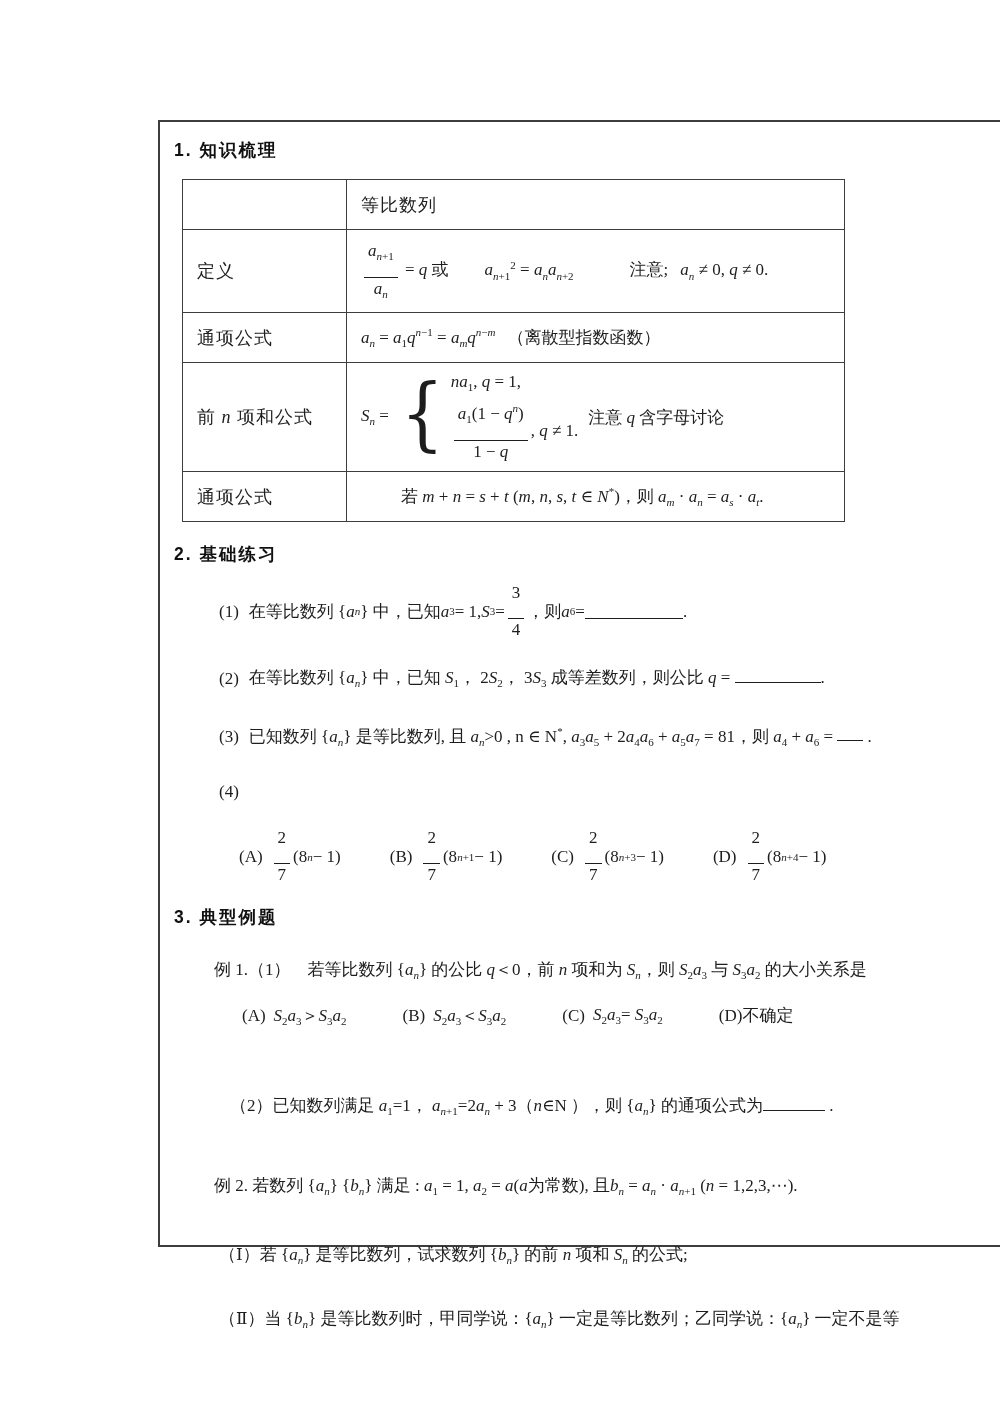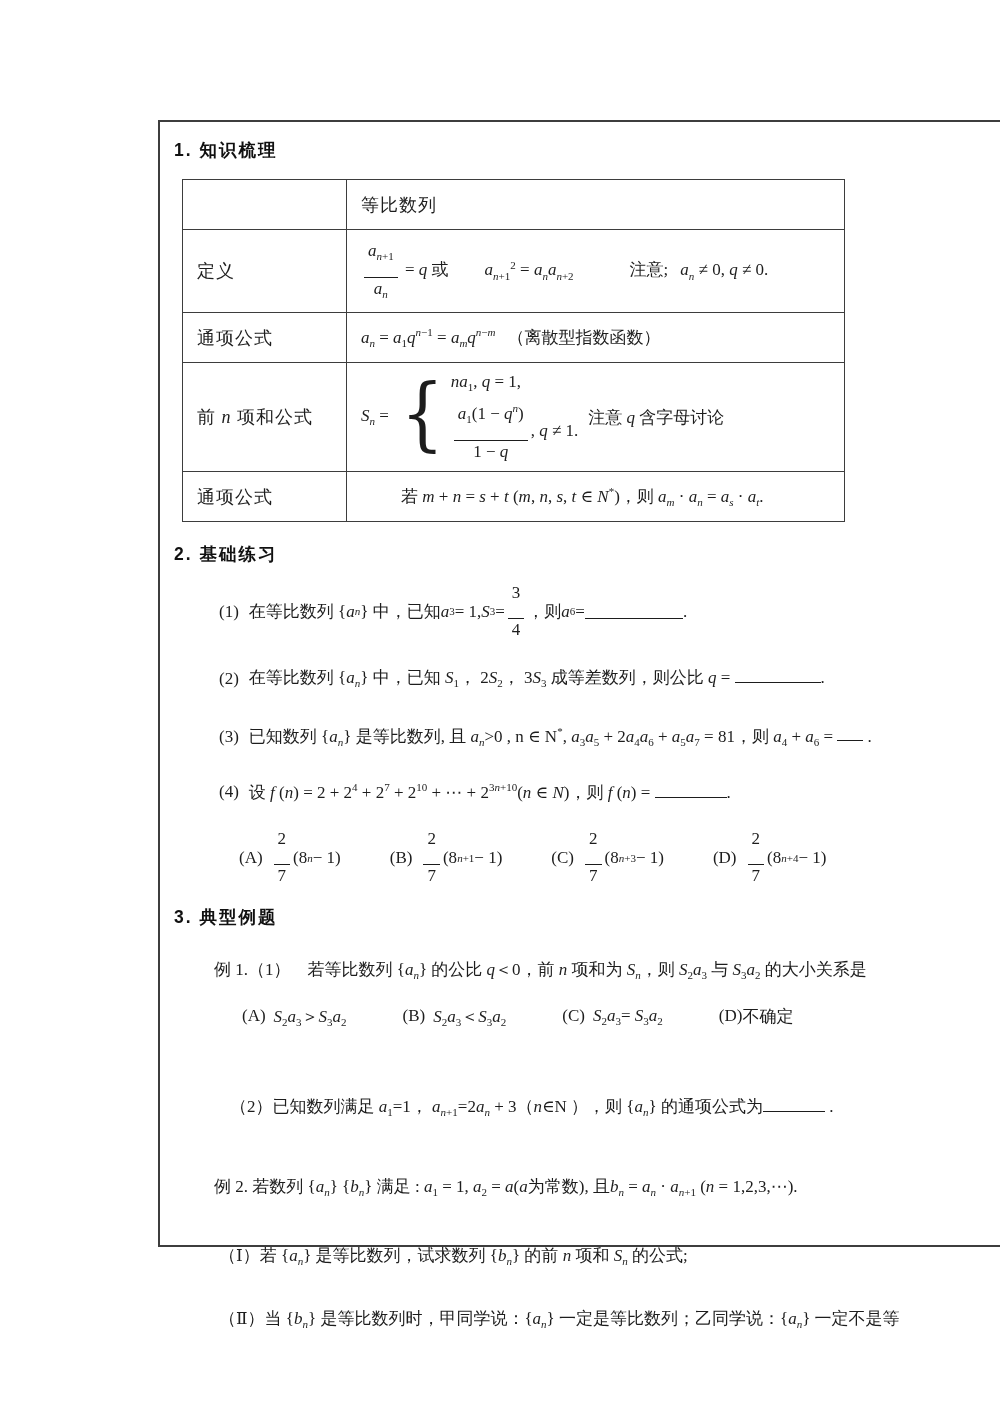--- a/index.html
+++ b/index.html
@@ -118,21 +118,20 @@
     <div class="line mid" id="ex2">
       <span class="num">(2)</span>
       <span>在等比数列 {<i>a</i><sub><i>n</i></sub>} 中，已知 <i>S</i><sub>1</sub>， 2<i>S</i><sub>2</sub>， 3<i>S</i><sub>3</sub> 成等差数列，则公比 <i>q</i> = <span class="blank" style="width:86px"></span>.</span>
     </div>
     <div class="line mid" id="ex3">
       <span class="num">(3)</span>
       <span>已知数列 {<i>a</i><sub><i>n</i></sub>} 是等比数列, 且 <i>a</i><sub><i>n</i></sub>&gt;0 , n ∈ N<sup>*</sup>, <i>a</i><sub>3</sub><i>a</i><sub>5</sub> + 2<i>a</i><sub>4</sub><i>a</i><sub>6</sub> + <i>a</i><sub>5</sub><i>a</i><sub>7</sub> = 81，则 <i>a</i><sub>4</sub> + <i>a</i><sub>6</sub> = <span class="blank" style="width:26px"></span> .</span>
     </div>
     <div class="line mid" id="ex4">
       <span class="num">(4)</span>
-      <span>设 <i>f</i> (<i>n</i>) = 2 + 2<sup>4</sup> + 2<sup>7</sup> + 2<sup>10</sup> + ⋯ + 2<sup>3<i>n</i>+10</sup>(<i>n</i> ∈ <i>N</i>)，则 <i>f</i> (<i>n</i>) = <span class="blank" style="width:72px"></span>.</span>
     </div>
   </div>
 
   <div id="choices4">
     <span class="ch">
       <span class="cl">(A)</span>
       <span class="mid"><span class="fr">
             <span class="nu">2</span>
             <span class="de">7</span>
           </span>(8<sup><i>n</i></sup> − 1)</span>

